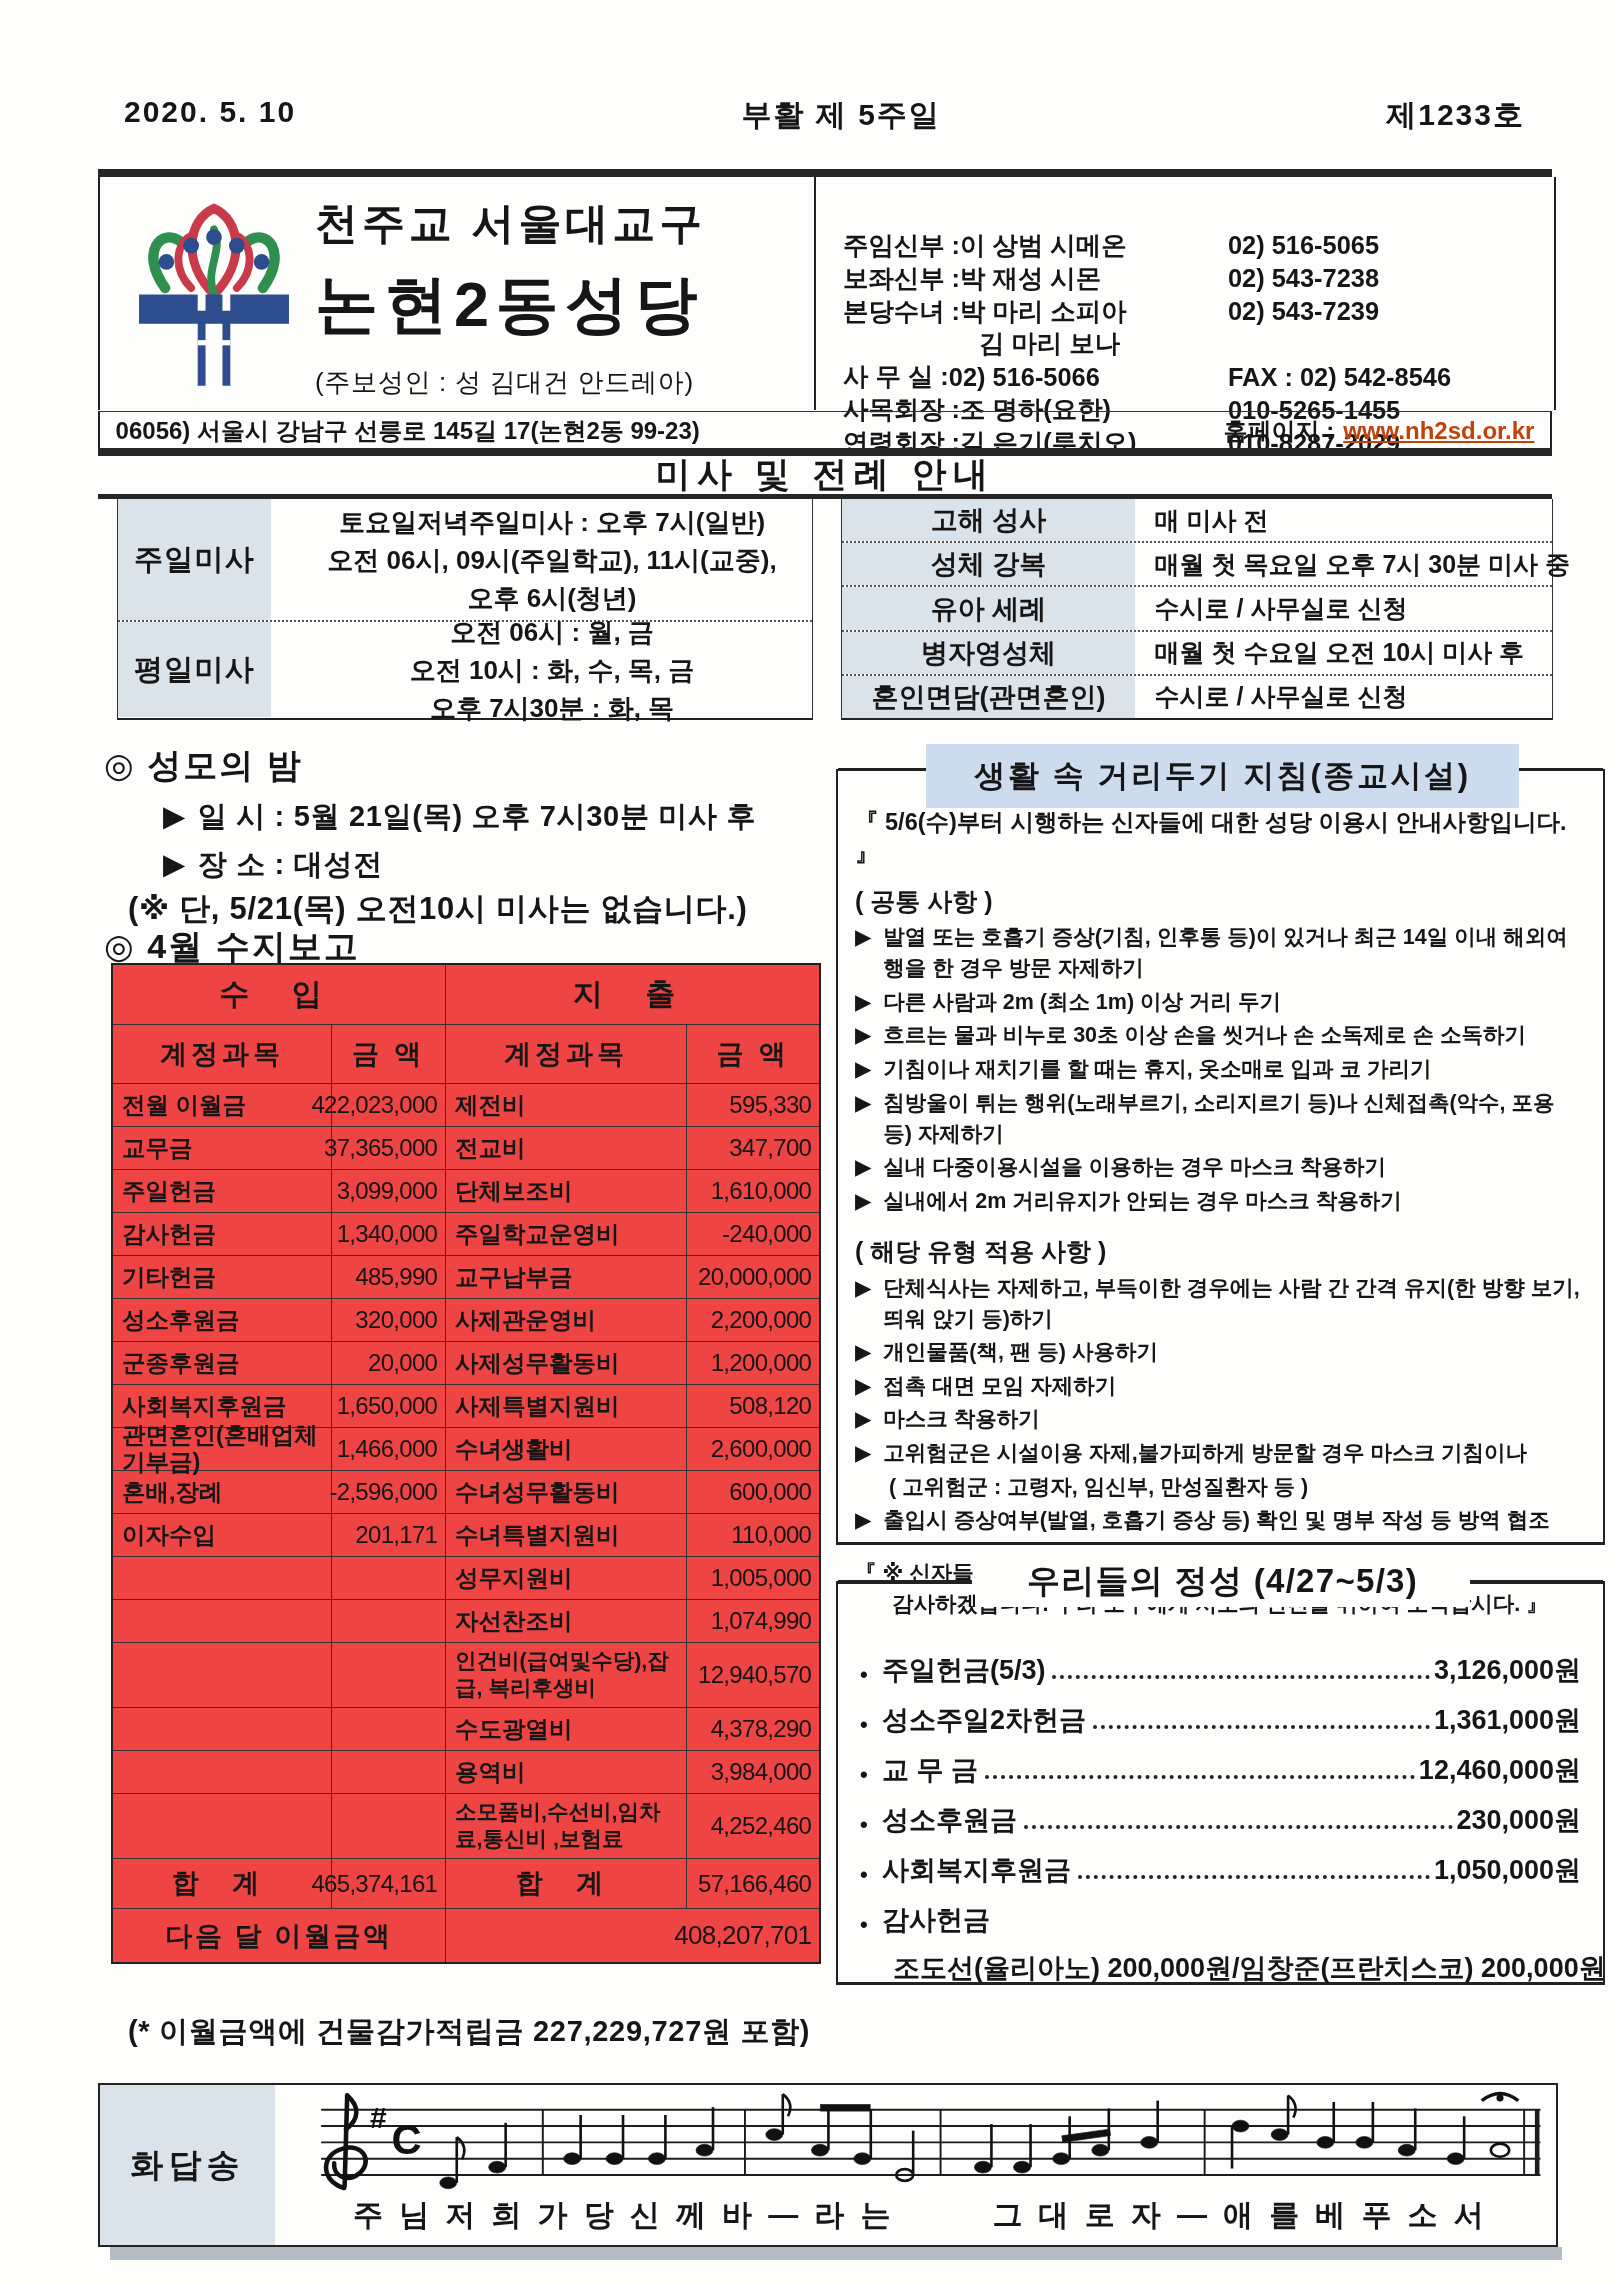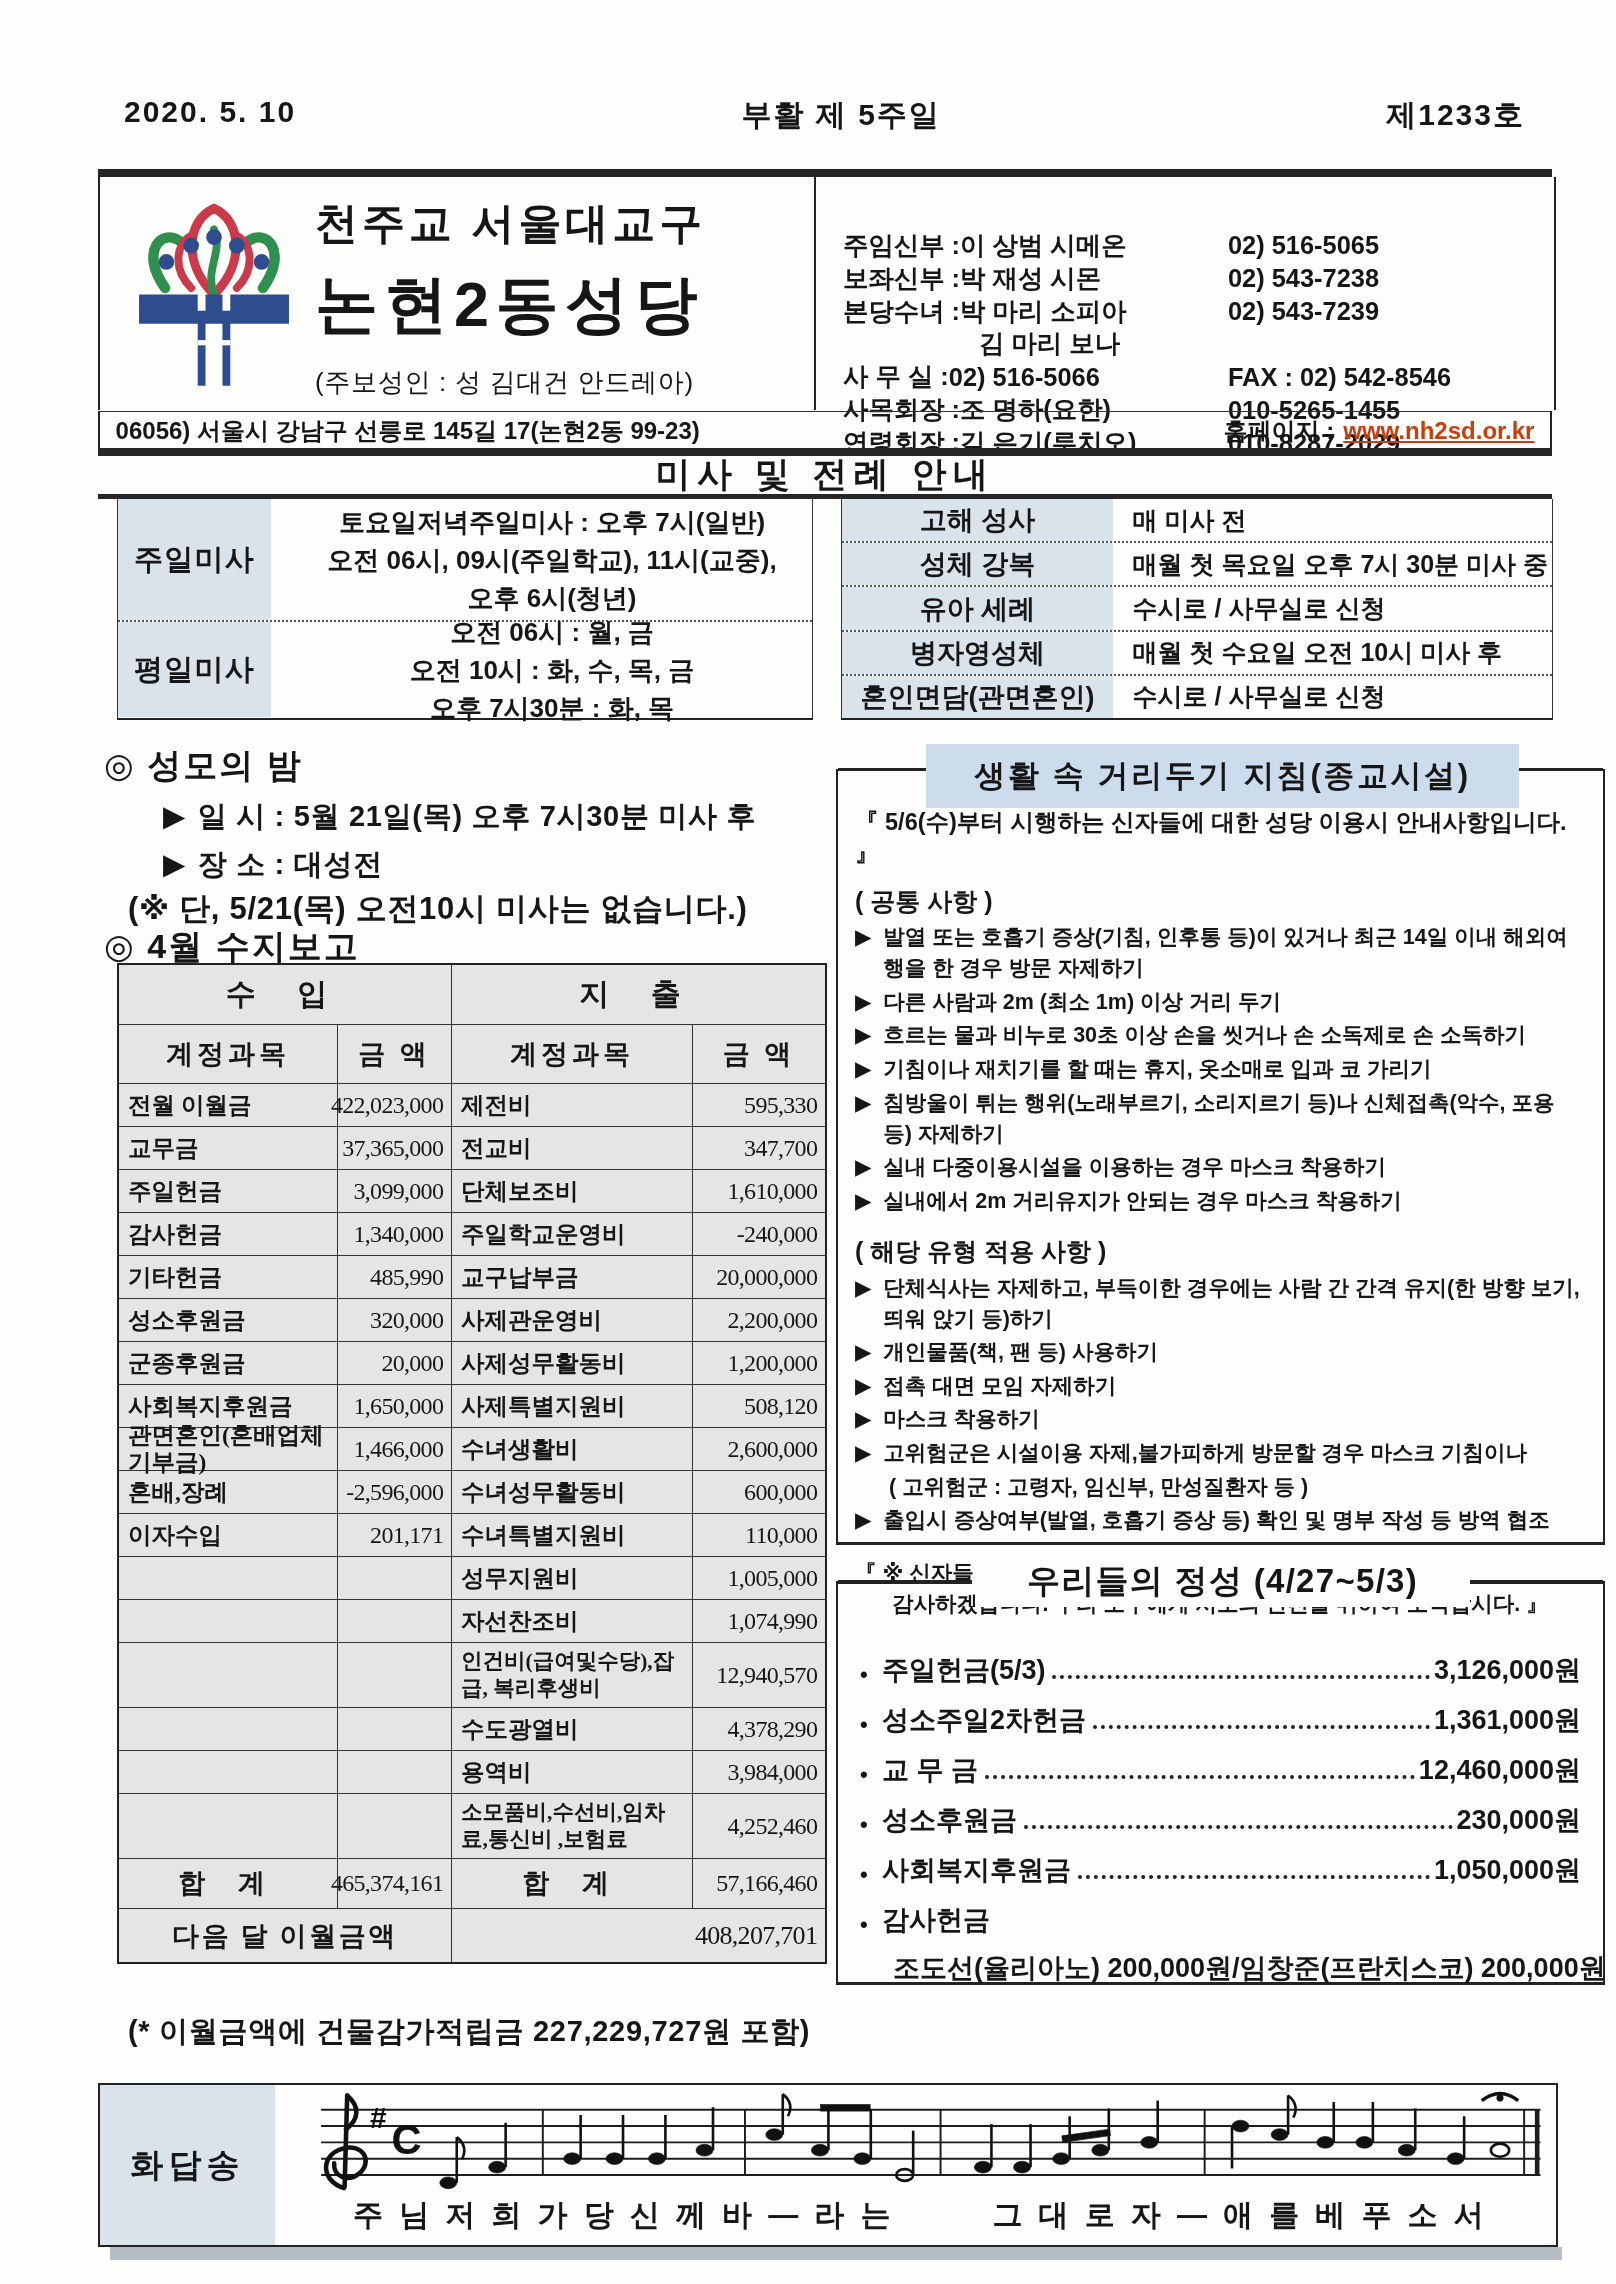--- a/index.html
+++ b/index.html
@@ -32,29 +32,29 @@
   .mtL{left:117px;top:499px;width:694px;height:219px;border-left:1.3px solid #333;border-right:1.3px solid #333;border-bottom:2.6px solid #222;}
   .mrow{display:flex;}
   .mlabel{width:153px;background:#dbe3ea;display:flex;align-items:center;justify-content:center;
           font-size:29px;font-weight:bold;letter-spacing:1.3px;flex:none;}
   .mlines{flex:1;padding:6.5px 0 5.2px 21px;display:flex;flex-direction:column;justify-content:center;text-align:center;}
   .mlines div{font-size:26px;font-weight:bold;line-height:38px;white-space:nowrap;}
   .dotsep{border-bottom:2.6px dotted #555;}
   .mtR{left:841px;top:499px;width:710px;height:219px;border-left:1.3px solid #333;border-right:1.3px solid #333;border-bottom:2.6px solid #222;
        display:flex;flex-direction:column;}
   .srow{flex:1;display:flex;}
-  .slabel{width:271px;background:#dbe3ea;display:flex;align-items:center;justify-content:center;
+  .slabel{width:293px;background:#dbe3ea;display:flex;align-items:center;justify-content:center;
           font-size:27px;font-weight:bold;flex:none;white-space:nowrap;}
   .sval{flex:1;display:flex;align-items:center;padding-left:19.6px;font-size:25px;font-weight:bold;white-space:nowrap;}
   
   .h-sec{font-size:34px;font-weight:bold;letter-spacing:2px;}
   .n-line{font-size:29px;font-weight:bold;letter-spacing:0.7px;white-space:nowrap;}
   .marker{margin-right:11.7px;}
   
-  .bt{left:117px;top:963px;display:grid;grid-template-columns:219px 114px 241px 132px;border:2px solid #222;background:#e5e5e5;font-family:Liberation Serif, serif;}
+  .bt{left:111px;top:963px;display:grid;grid-template-columns:219px 114px 241px 132px;border:2px solid #222;background:#ef4444;}
   .c{border-right:1.3px solid #333;border-bottom:1.3px solid #333;display:flex;align-items:center;box-sizing:border-box;}
   .c.last{border-right:none;}
   .c.bot{border-bottom:none;}
   .hd{height:60px;justify-content:center;font-size:30px;font-weight:bold;letter-spacing:17px;}
   .hd2{height:59px;justify-content:center;font-size:27px;font-weight:bold;letter-spacing:3.9px;}
   .sp2{grid-column:span 2;}
   .lb{padding-left:9px;font-size:23.5px;font-weight:bold;line-height:27px;height:43px;}
   .num{justify-content:flex-end;padding-right:7.8px;font-size:24px;height:43px;letter-spacing:-0.7px;}
   .tall{height:65px;}
   .tot{height:50px;}

